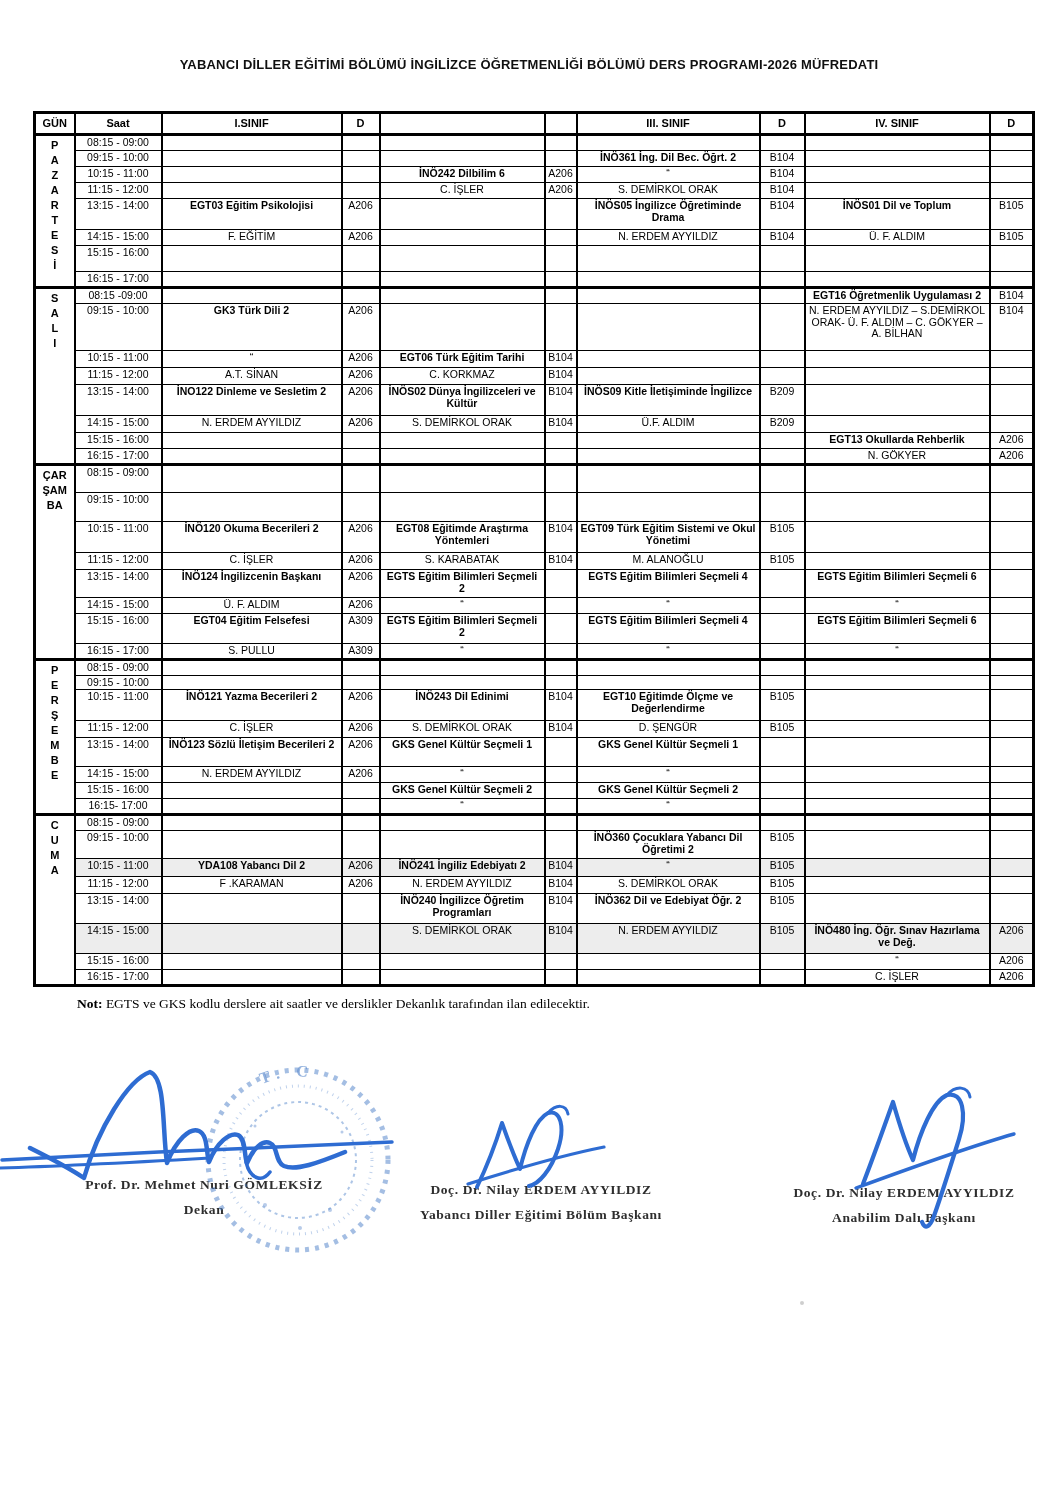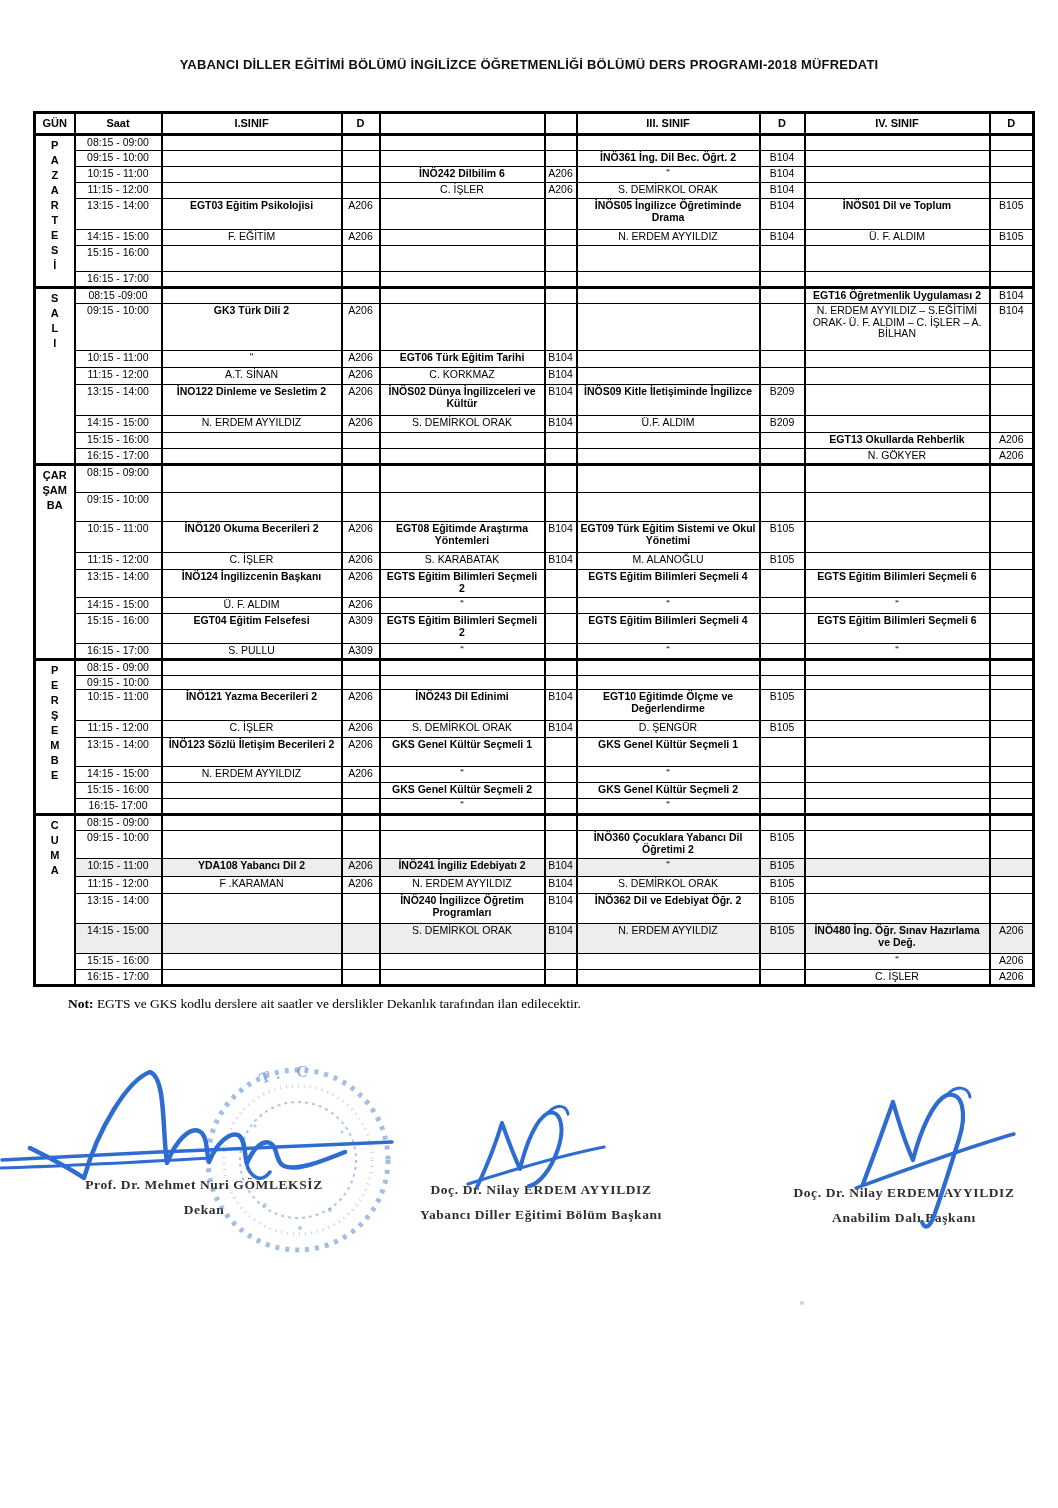--- a/index.html
+++ b/index.html
@@ -30,42 +30,42 @@
   .schedule tr.day-start td{border-top-width:3px;}
   .schedule td.day{font-weight:bold;padding-top:2px;}
   .schedule td.day div{font-size:11px;line-height:15px;text-align:center;font-weight:bold;}
   .schedule td.time{white-space:nowrap;}
   .schedule td.course{font-weight:normal;}
   .schedule td.course.b{font-weight:bold;}
   .schedule td.room{font-weight:normal;}
   .schedule tr.tint td{background:#ededed;}
   
   .note{
-    position:absolute;left:68px;top:996px;
+    position:absolute;left:77px;top:996px;
     font-family:"Liberation Serif",serif;font-size:13.5px;color:#000;
   }
   .note b{font-weight:bold;}
   
   .sig{
     position:absolute;transform:translateX(-50%);text-align:center;
     font-family:"Liberation Serif",serif;font-weight:bold;color:#2e2e2e;white-space:nowrap;
   }
   .sig .name{font-size:13.5px;letter-spacing:.6px;}
   .sig .role{font-size:13.5px;margin-top:9px;letter-spacing:.6px;}
   .sig1{left:204px;top:1177px;}
   .sig2{left:541px;top:1182px;}
   .sig3{left:904px;top:1185px;}
   
   svg.ink{position:absolute;left:0;top:0;pointer-events:none;}
 </style>
 </head>
 <body>
 
 <div class="title-block">
-  <div>YABANCI DİLLER EĞİTİMİ BÖLÜMÜ İNGİLİZCE ÖĞRETMENLİĞİ BÖLÜMÜ DERS PROGRAMI-2018 MÜFREDATI</div>
+  <div>YABANCI DİLLER EĞİTİMİ BÖLÜMÜ İNGİLİZCE ÖĞRETMENLİĞİ BÖLÜMÜ DERS PROGRAMI-2026 MÜFREDATI</div>
 </div>
 
 <table class="schedule" id="schedule">
     <colgroup>
       <col style="width:40px">
       <col style="width:87px">
       <col style="width:180px">
       <col style="width:38px">
       <col style="width:165px">
       <col style="width:32px">
@@ -206,21 +206,21 @@
         <td class="room">B104</td>
       </tr>
       <tr class="" style="height:47px">
         <td class="time">09:15 - 10:00</td>
         <td class="course b">GK3 Türk Dili 2</td>
         <td class="room">A206</td>
         <td class="course"></td>
         <td class="room"></td>
         <td class="course"></td>
         <td class="room"></td>
-        <td class="course">N. ERDEM AYYILDIZ – S.EĞİTİMİ ORAK- Ü. F. ALDIM – C. İŞLER – A. BİLHAN</td>
+        <td class="course">N. ERDEM AYYILDIZ – S.DEMİRKOL ORAK- Ü. F. ALDIM – C. GÖKYER – A. BİLHAN</td>
         <td class="room">B104</td>
       </tr>
       <tr class="" style="height:17px">
         <td class="time">10:15 - 11:00</td>
         <td class="course">“</td>
         <td class="room">A206</td>
         <td class="course b">EGT06 Türk Eğitim Tarihi</td>
         <td class="room">B104</td>
         <td class="course"></td>
         <td class="room"></td>

